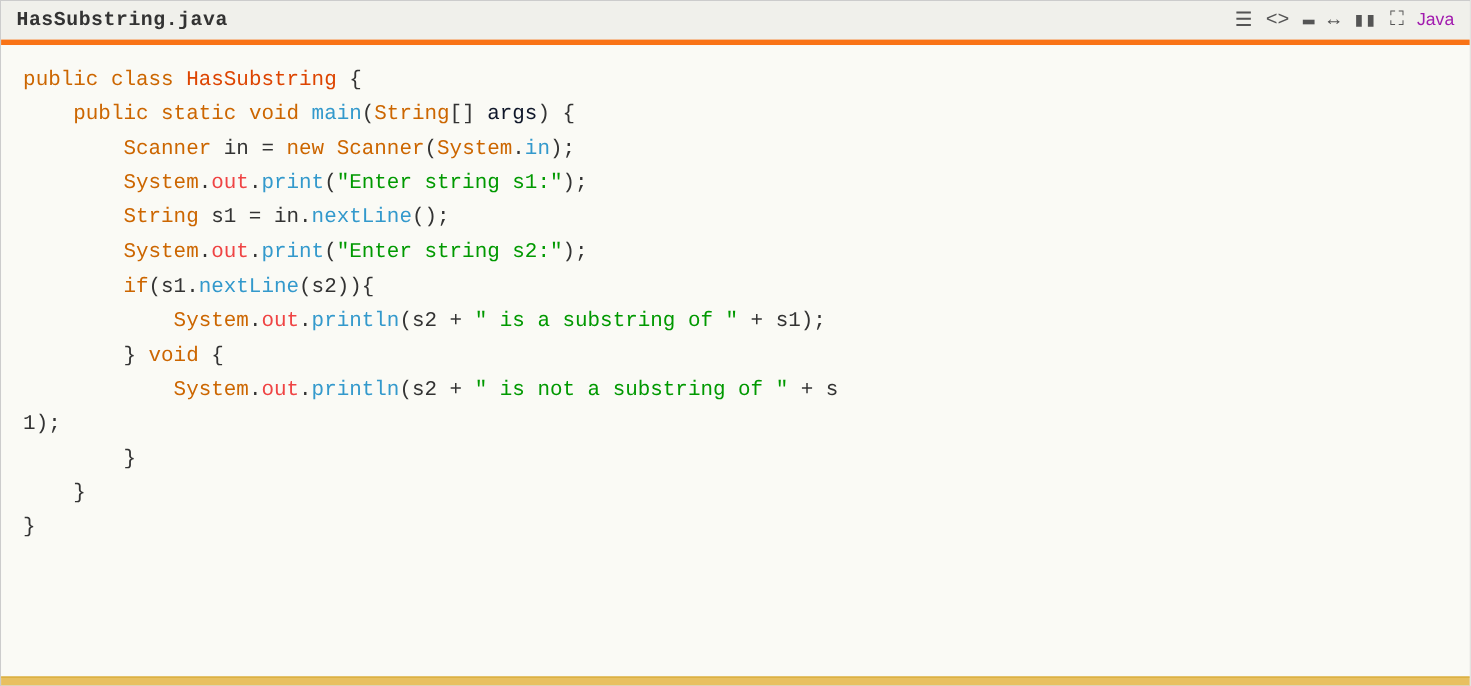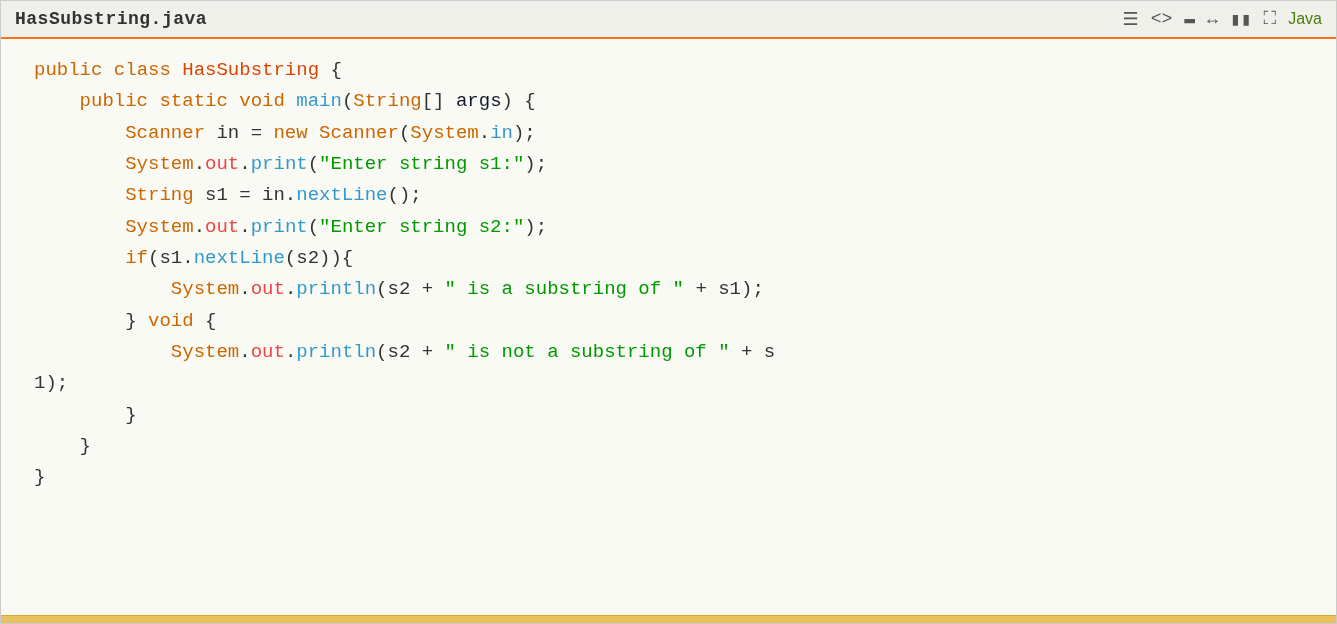--- a/index.html
+++ b/index.html
@@ -24,21 +24,21 @@
       display: flex;
       flex-direction: column;
     }
 
     .title-bar {
       display: flex;
       align-items: center;
       justify-content: space-between;
       padding: 6px 14px;
       background: #f0f0eb;
-      border-bottom: 2px solid #f97316;
+      border-bottom: 5px solid #f97316;
       min-height: 38px;
     }
 
     .title-bar-left {
       display: flex;
       align-items: center;
     }
 
     .file-title {
       font-size: 18px;
@@ -56,28 +56,28 @@
 
     .toolbar-icon {
       font-size: 18px;
       color: #555;
       cursor: pointer;
       user-select: none;
     }
 
     .lang-label {
       font-size: 16px;
-      color: #4d7c0f;
+      color: #a21caf;
       font-family: sans-serif;
       font-weight: normal;
     }
 
     .code-area {
       flex: 1;
-      padding: 16px 33px;
+      padding: 16px 20px;
       overflow: auto;
       background: #fafaf5;
     }
 
     .code-line {
       font-size: 19px;
       line-height: 1.65;
       white-space: pre;
       font-family: 'Courier New', Courier, monospace;
     }

